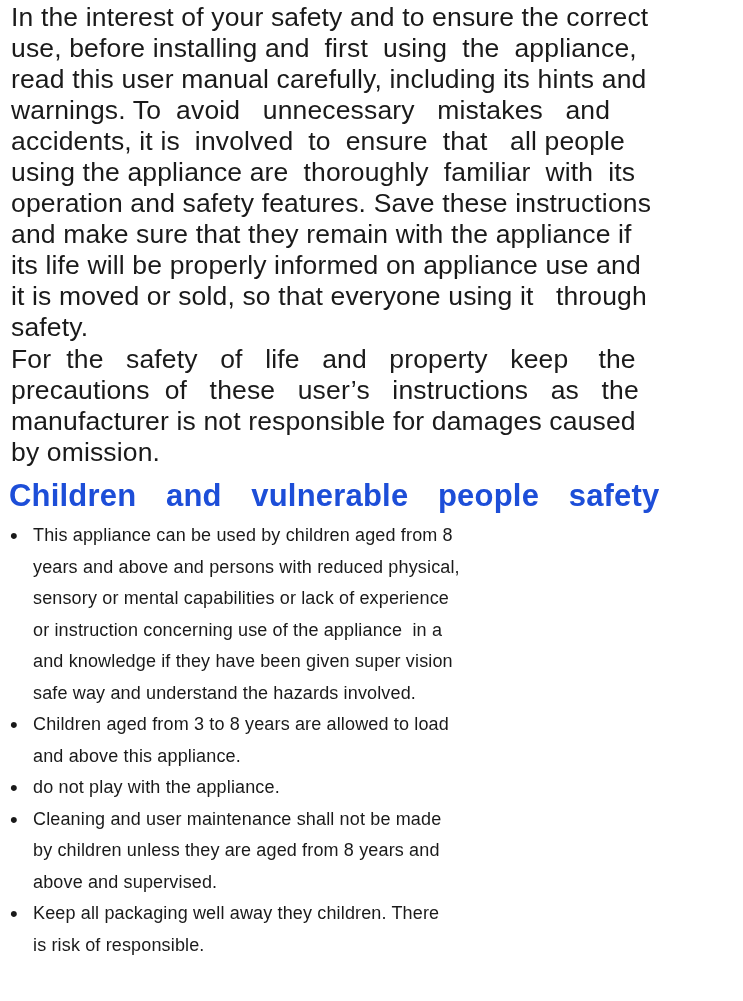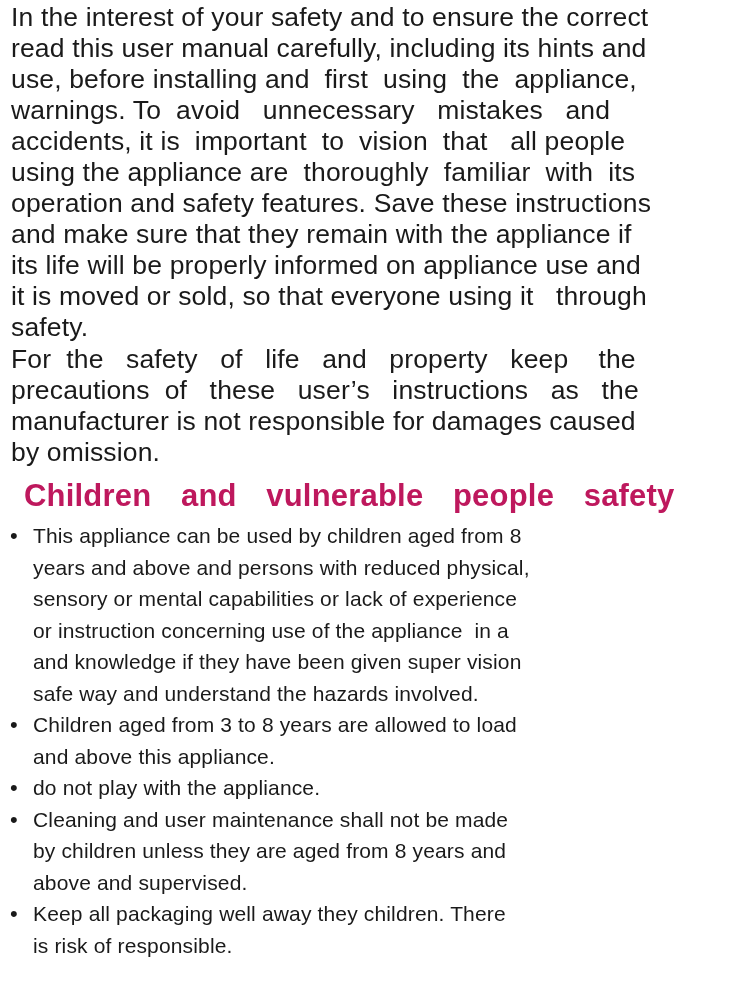--- a/index.html
+++ b/index.html
@@ -31,26 +31,26 @@
       display: block;
       font-size: 26.5px;
       line-height: 31px;
       white-space: pre;
       letter-spacing: 0.15px;
       height: 31px;
       transform-origin: left center;
     }
     .heading {
       position: absolute;
-      left: 24px;
+      left: 9px;
       top: 477px;
       font-size: 31px;
       line-height: 38px;
       font-weight: bold;
-      color: #be185d;
+      color: #1d4ed8;
       word-spacing: 6px;
       white-space: pre;
       letter-spacing: 0.2px;
     }
     .bullets {
       position: absolute;
       left: 0;
       top: 520px;
       width: 743px;
     }
@@ -60,36 +60,36 @@
     }
     .bullet-dot {
       position: absolute;
       left: 10px;
       top: 0;
       font-size: 22px;
       line-height: 31px;
       height: 31px;
     }
     .bullet-item .line {
-      font-size: 21px;
+      font-size: 18px;
       line-height: 31.5px;
       height: 31.5px;
     }
   </style>
 </head>
 <body>
 
 <div class="page">
 
   <div class="para" style="top:2px;">
     <span class="line">In the interest of your safety and to ensure the correct</span>
+    <span class="line">use, before installing and  first  using  the  appliance,</span>
     <span class="line">read this user manual carefully, including its hints and</span>
-    <span class="line">use, before installing and  first  using  the  appliance,</span>
     <span class="line">warnings. To  avoid   unnecessary   mistakes   and</span>
-    <span class="line">accidents, it is  important  to  vision  that   all people</span>
+    <span class="line">accidents, it is  involved  to  ensure  that   all people</span>
     <span class="line">using the appliance are  thoroughly  familiar  with  its</span>
     <span class="line">operation and safety features. Save these instructions</span>
     <span class="line">and make sure that they remain with the appliance if</span>
     <span class="line">its life will be properly informed on appliance use and</span>
     <span class="line">it is moved or sold, so that everyone using it   through</span>
     <span class="line">safety.</span>
   </div>
 
   <div class="para" style="top:344px;">
     <span class="line">For  the   safety   of   life   and   property   keep    the</span>

